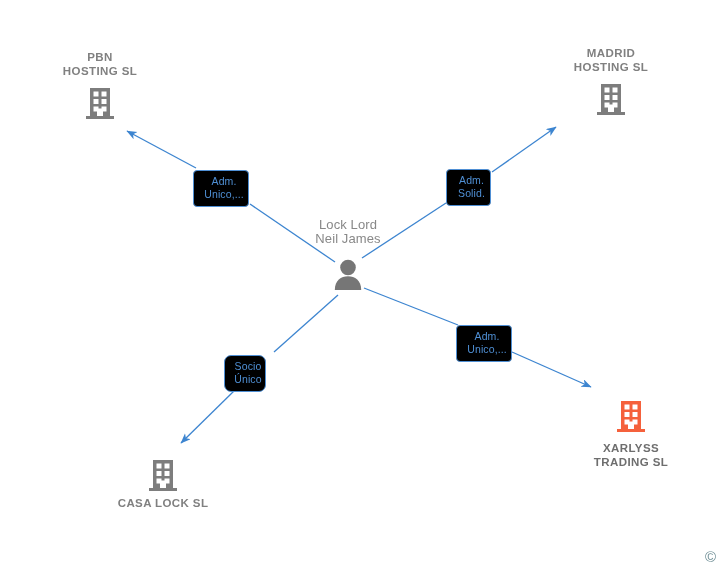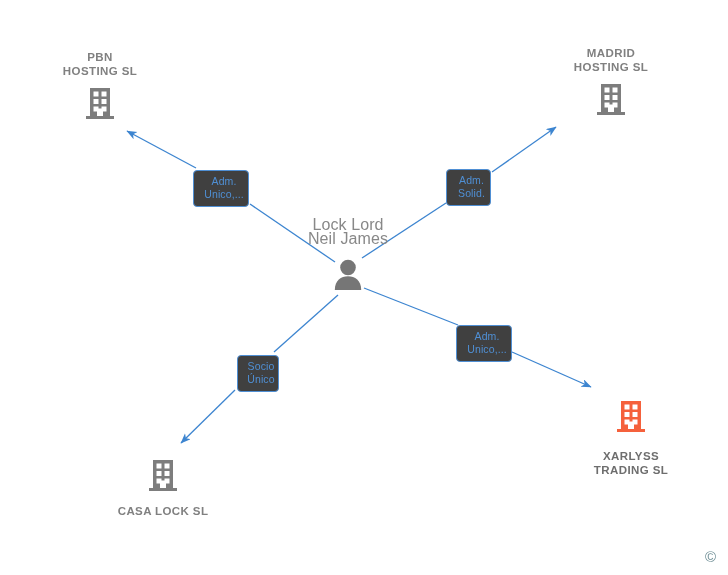--- a/index.html
+++ b/index.html
@@ -34,37 +34,37 @@
   .node-label {
     font-size: 11.5px;
     font-weight: bold;
     color: #808080;
     letter-spacing: 0.4px;
     line-height: 14px;
     white-space: pre-line;
   }
   .node-label.person {
     font-weight: normal;
-    font-size: 16px;
+    font-size: 13px;
     color: #888888;
     letter-spacing: 0.1px;
   }
   .icon-wrap {
     display: flex;
     justify-content: center;
     align-items: flex-end;
   }
 
   
   .rel-box {
     position: absolute;
     box-sizing: border-box;
     border: 1.4px solid #4f8fd4;
     border-radius: 4px;
-    background: #404040;
+    background: #000000;
     color: #4f8fd4;
     font-size: 10.5px;
     line-height: 13px;
     text-align: center;
     padding: 4px 0 5px 6px;
     white-space: pre-line;
     letter-spacing: 0.1px;
   }
 
   
@@ -180,48 +180,48 @@
         <rect x="1" y="30" width="28" height="3" fill="#7d7d7d"></rect>
         <rect x="8.5" y="5.5" width="5" height="5" fill="#ffffff"></rect>
         <rect x="16.5" y="5.5" width="5" height="5" fill="#ffffff"></rect>
         <rect x="8.5" y="13" width="5" height="5" fill="#ffffff"></rect>
         <rect x="16.5" y="13" width="5" height="5" fill="#ffffff"></rect>
         <rect x="8.5" y="20.5" width="5" height="5" fill="#ffffff"></rect>
         <rect x="16.5" y="20.5" width="5" height="5" fill="#ffffff"></rect>
         <rect x="12" y="22.5" width="6" height="7.5" fill="#ffffff"></rect>
       </svg>
     </div>
-    <div class="node-label" style="margin-top:12px;">CASA LOCK  SL</div>
+    <div class="node-label" style="margin-top:4px;">CASA LOCK  SL</div>
   </div>
 
   <div class="node" style="left:561px; top:397px; width:140px;">
     <div class="icon-wrap" style="height:36px;">
       <svg width="30" height="34" viewBox="0 0 30 34">
         <rect x="5" y="2" width="20" height="28" fill="#f5613c"></rect>
         <rect x="1" y="30" width="28" height="3" fill="#f5613c"></rect>
         <rect x="8.5" y="5.5" width="5" height="5" fill="#ffffff"></rect>
         <rect x="16.5" y="5.5" width="5" height="5" fill="#ffffff"></rect>
         <rect x="8.5" y="13" width="5" height="5" fill="#ffffff"></rect>
         <rect x="16.5" y="13" width="5" height="5" fill="#ffffff"></rect>
         <rect x="8.5" y="20.5" width="5" height="5" fill="#ffffff"></rect>
         <rect x="16.5" y="20.5" width="5" height="5" fill="#ffffff"></rect>
         <rect x="12" y="22.5" width="6" height="7.5" fill="#ffffff"></rect>
       </svg>
     </div>
-    <div class="node-label" style="margin-top:16px; color:#6e6e6e;">XARLYSS
+    <div class="node-label" style="margin-top:8px; color:#6e6e6e;">XARLYSS
 TRADING  SL</div>
   </div>
 
   <div class="rel-box" style="left:193px; top:170px; width:56px;">Adm.
 Unico,...</div>
 
   <div class="rel-box" style="left:446px; top:169px; width:45px;">Adm.
 Solid.</div>
 
-  <div class="rel-box" style="left:237px; top:355px; width:42px;">Socio
+  <div class="rel-box" style="left:224px; top:355px; width:42px;border-radius:7px;">Socio
 Único</div>
 
   <div class="rel-box" style="left:456px; top:325px; width:56px;">Adm.
 Unico,...</div>
 
   <div id="watermark">
     <span class="copy">©</span>
   </div>
 
 </div>

